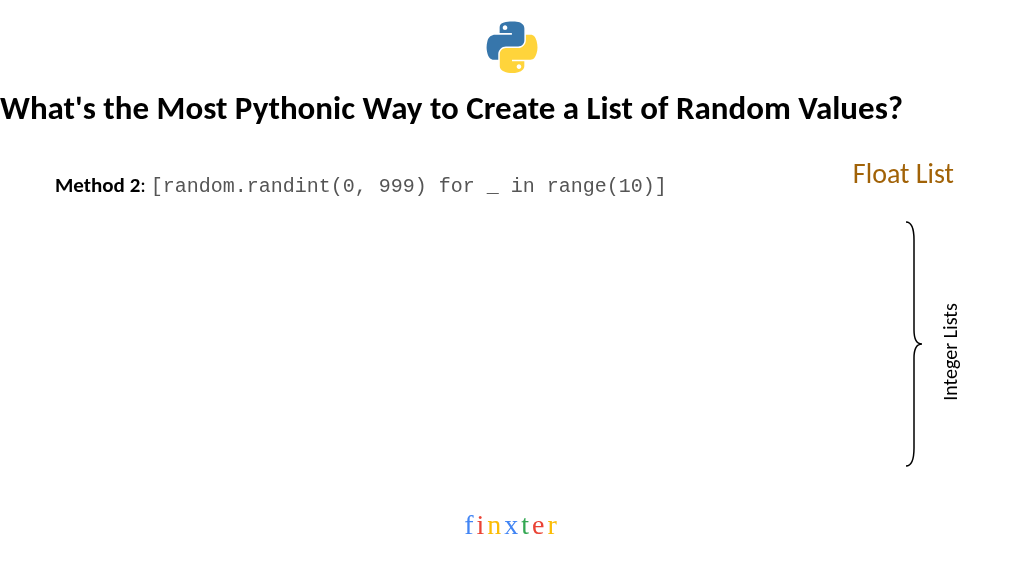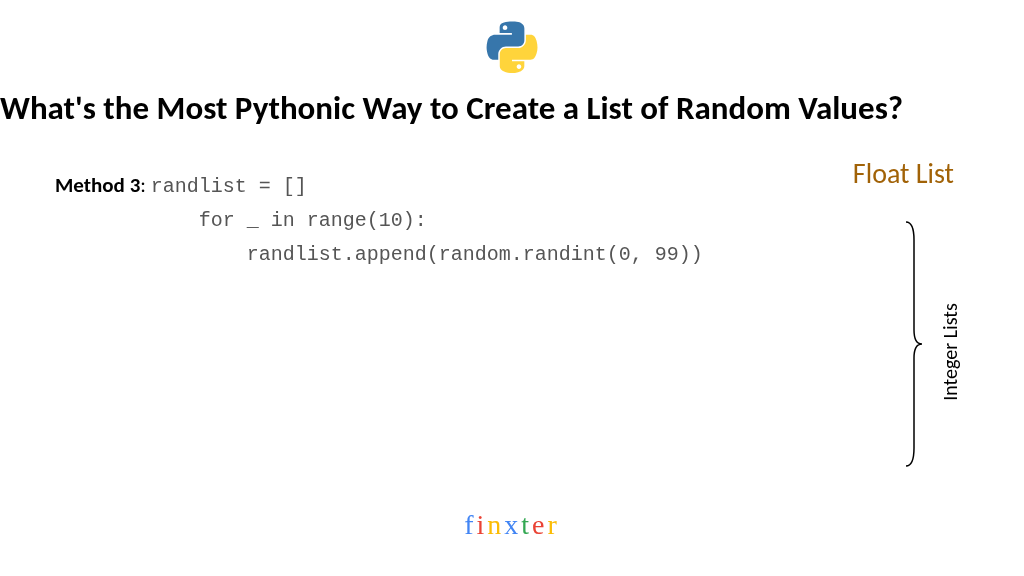--- a/index.html
+++ b/index.html
@@ -107,23 +107,21 @@
   <svg viewBox="0 0 110 110" xmlns="http://www.w3.org/2000/svg">
     <path d="M54.3,3.2c-4.3,0-8.4,0.4-12,1c-10.6,1.9-12.5,5.8-12.5,13v9.5h25v3.2H20.7c-7.3,0-13.7,4.4-15.7,12.8 c-2.3,9.6-2.4,15.6,0,25.6c1.8,7.5,6,12.8,13.3,12.8h8.7V69.8c0-8.3,7.2-15.6,15.7-15.6h25c7,0,12.5-5.7,12.5-12.7V17.2 c0-6.8-5.7-11.9-12.5-13C63.4,3.5,58.6,3.2,54.3,3.2z M40.8,10.9c2.6,0,4.7,2.1,4.7,4.8c0,2.6-2.1,4.7-4.7,4.7 c-2.6,0-4.7-2.1-4.7-4.7C36.1,13,38.2,10.9,40.8,10.9z" fill="#3776AB"></path>
     <path d="M83.3,29.9V41c0,8.7-7.3,15.9-15.7,15.9h-25c-6.9,0-12.5,5.9-12.5,12.7v23.9c0,6.8,5.9,10.8,12.5,12.7 c7.9,2.3,15.5,2.7,25,0c6.3-1.8,12.5-5.5,12.5-12.7v-9.5H55v-3.2h37.5c7.3,0,10-5.1,12.5-12.7c2.6-7.9,2.5-15.5,0-25.6 c-1.8-7.3-5.2-12.7-12.5-12.7H83.3z M69.2,90.2c2.6,0,4.7,2.1,4.7,4.7c0,2.6-2.1,4.8-4.7,4.8c-2.6,0-4.7-2.1-4.7-4.8 C64.5,92.3,66.6,90.2,69.2,90.2z" fill="#FFD43B"></path>
   </svg>
 </div>
 
 <h1 class="title">What's the Most Pythonic Way to Create a List of Random Values?</h1>
 
 <div class="content">
   <div class="method-row">
-    <span class="method-label">Method 3</span><span>: </span><span class="code-block">randlist = []
-    for _ in range(10):
-        randlist.append(random.randint(0, 99))</span>
+    <span class="method-label">Method 2</span><span>: </span><span class="code">[random.randint(0, 999) for _ in range(10)]</span>
   </div>
 </div>
 
 <div class="float-label">Float List</div>
 
 <div class="brace">
   <svg viewBox="0 0 20 248" preserveAspectRatio="none">
     <path d="M 2 2 Q 10 2 10 20 L 10 110 Q 10 124 18 124 Q 10 124 10 138 L 10 228 Q 10 246 2 246" stroke="#000" stroke-width="1.5" fill="none"></path>
   </svg>
 </div>

